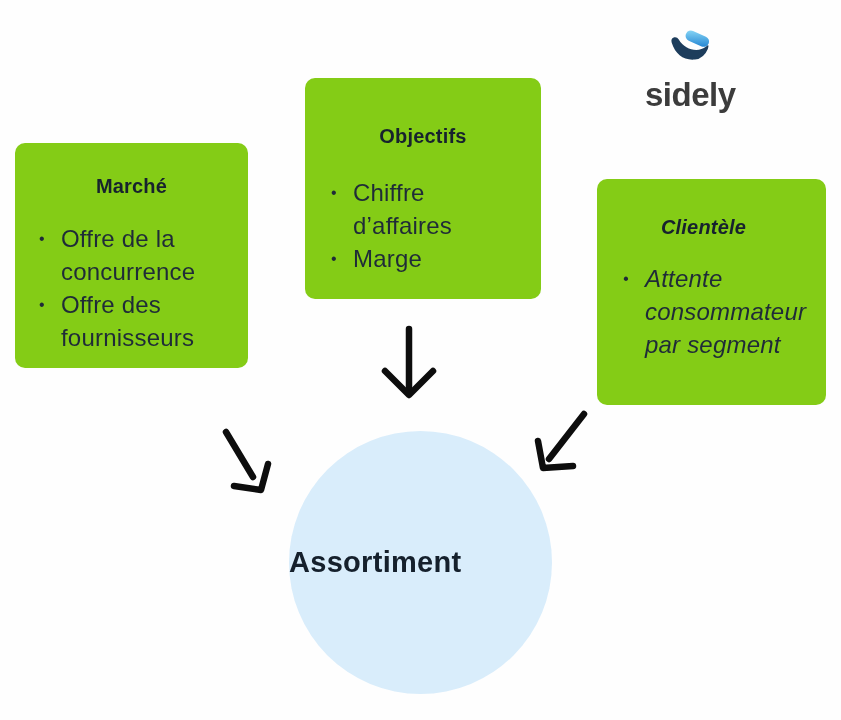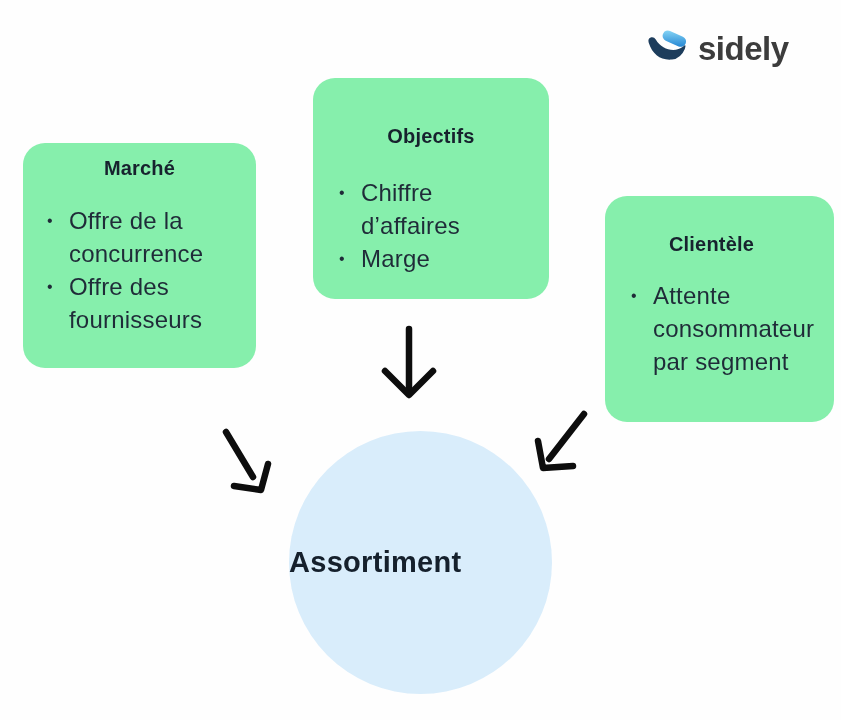--- a/index.html
+++ b/index.html
@@ -8,59 +8,58 @@
     background: #fefefe;
     font-family: "Liberation Sans", sans-serif;
     position: relative;
     overflow: hidden;
   }
   .canvas { position: absolute; inset: 0; }
 
   
   .logo {
     position: absolute; top: 30px; left: 645px;
-    display: flex; align-items: center; gap: 8px;
+    display: flex; align-items: center; gap: 8px; flex-direction: column;
   }
   .logo-icon { width: 45px; height: 38px; }
   .logo-text {
     font-size: 33px; font-weight: bold; color: #3c3c3c;
     letter-spacing: -0.5px;
   }
 
   
   .node-box {
     position: absolute;
-    background: #86efac;
-    border-radius: 22px;
+    background: #84cc16;
+    border-radius: 10px;
     color: #1f2b38;
     box-sizing: border-box;
-    margin-left: 8px;
   }
   .node-title {
     font-weight: bold; font-size: 20px; line-height: 24px;
     text-align: center; color: #17222e;
     letter-spacing: 0.2px;
   }
   .node-list {
     list-style: none; margin: 0; padding: 0;
     font-size: 24px; line-height: 33px;
     letter-spacing: 0.2px;
   }
   .node-list li { position: relative; padding-left: 26px; }
   .node-list li::before {
     content: "\2022";
     position: absolute; left: 4px; top: 0;
     font-size: 16px;
   }
 
-  .box-marche   { left: 15px;  top: 143px; width: 233px; height: 225px; padding: 13px 34px 0 20px; }
+  .box-marche   { left: 15px;  top: 143px; width: 233px; height: 225px; padding: 31px 34px 0 20px; }
   .box-marche .node-title { margin: 0 -14px 24px 0; }
   .box-objectifs{ left: 305px; top: 78px;  width: 236px; height: 221px; padding: 46px 20px 0 22px; }
   .box-objectifs .node-title { margin: 0 2px 28px 0; }
-  .box-clientele{ left: 597px; top: 196px; width: 229px; height: 226px; padding: 36px 38px 0 22px; }
+  .box-clientele{ left: 597px; top: 179px; width: 229px; height: 226px; padding: 36px 38px 0 22px; font-style: italic; }
   .box-clientele .node-title { margin: 0 0 23px 0; }
 
   
   .node-circle {
     position: absolute; left: 289px; top: 431px;
     width: 263px; height: 263px;
     border-radius: 50%;
     background: #d9edfb;
     display: flex; align-items: center; justify-content: flex-start;
   }

